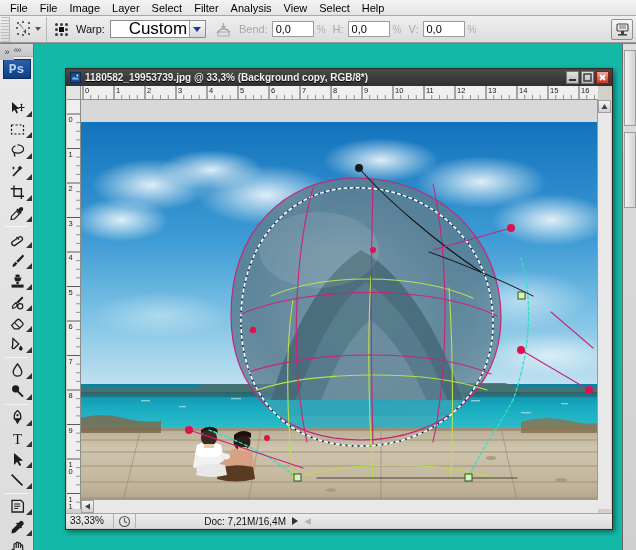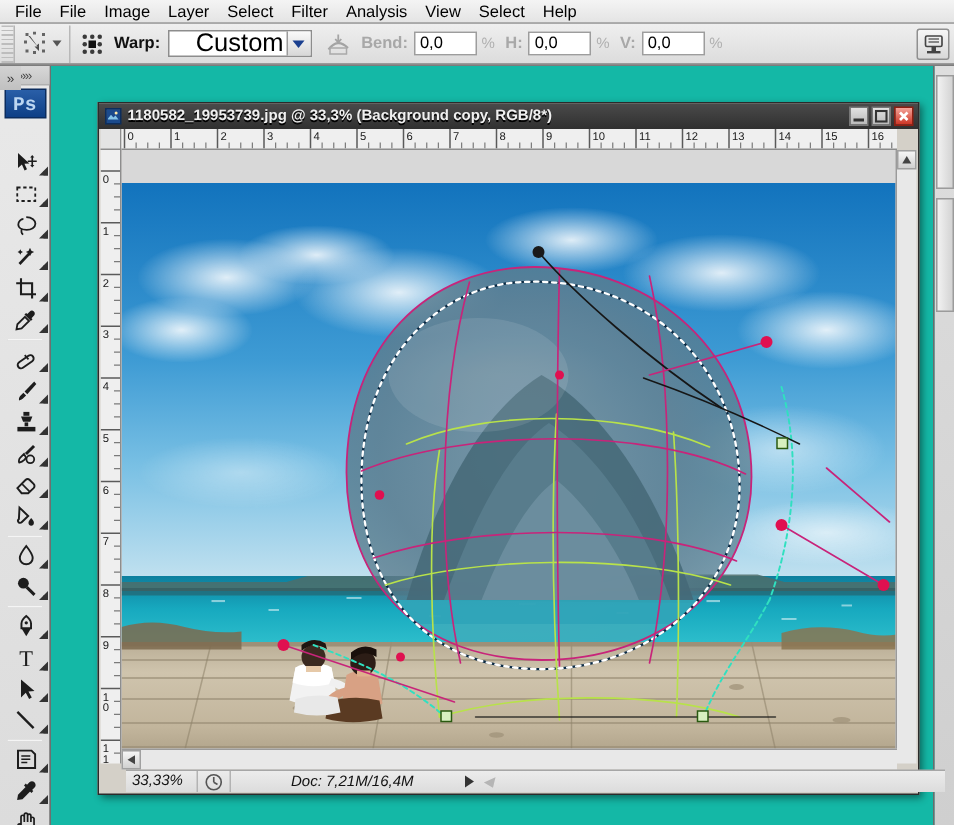--- a/index.html
+++ b/index.html
@@ -44,21 +44,21 @@
   .xform-icon svg{ display:block; }
   .tiny-caret{
     width:0;height:0;border-left:3px solid transparent;border-right:3px solid transparent;
     border-top:4px solid #555; margin-left:1px;
   }
   .refgrid{ margin-left:7px; width:15px; height:15px; display:grid;
     grid-template-columns:repeat(3,5px); grid-template-rows:repeat(3,5px);}
   .refgrid i{ width:3px;height:3px;background:#3a3a3a;border-radius:50%;
     margin:1px; display:block;}
   .refgrid i.c{ width:5px;height:5px;background:#111;border-radius:0;margin:0;}
-  .ob-label{ margin-left:7px; font-size:11px; color:#111;font-weight:bold; }
+  .ob-label{ margin-left:7px; font-size:11px; color:#111; }
   .ob-label.dim{ color:#a8a8a8; }
   .combo{
     margin-left:5px; width:96px; height:18px; background:#fff;
     border:1px solid #8d8d8d; display:flex; align-items:center; justify-content:center;
     position:relative; font-size:17px; color:#000;
   }
   .combo .arrowbox{
     position:absolute; right:0; top:0; width:16px; height:16px;
     background:linear-gradient(#fafafa,#d7d7d7); border-left:1px solid #9b9b9b;
     display:flex; align-items:center; justify-content:center;
@@ -173,28 +173,28 @@
     background:#e8e8e8; border-left:1px solid #9a9a9a;
   }
   .scroll-h{
     position:absolute; left:15px; bottom:16px; width:517px; height:14px;
     background:#e8e8e8; border-top:1px solid #9a9a9a;
   }
   .sb-arrow{ width:13px;height:13px;background:linear-gradient(#f6f6f6,#d0d0d0);
     border:1px solid #a0a0a0; display:flex;align-items:center;justify-content:center;}
 
   .doc-status{
-    position:absolute; left:18px; bottom:1px; width:546px; height:15px;
+    position:absolute; left:0; bottom:1px; width:546px; height:15px;
     background:linear-gradient(#ececec,#dcdcdc); border-top:1px solid #a6a6a6;
-    display:flex; align-items:center; font-size:10px; color:#111;font-style:italic;
+    display:flex; align-items:center; font-size:10px; color:#111;
   }
   .ds-zoom{ width:48px; padding-left:4px; border-right:1px solid #b3b3b3; line-height:14px;}
   .ds-clock{ width:22px; display:flex;align-items:center;justify-content:center;
              border-right:1px solid #b3b3b3; height:100%;}
-  .ds-doc{ flex:0 0 150px; text-align:left; padding-left:40px; }
+  .ds-doc{ flex:0 0 150px; text-align:right; padding-left:40px; }
   .ds-tri{ width:0;height:0;border-top:4px solid transparent;border-bottom:4px solid transparent;
            border-left:6px solid #333; margin-left:6px;}
   .ds-grip{ margin-left:6px; color:#b5b5b5; font-size:9px;}
 
   
   .flyout{
     position:absolute; left:0; top:44px; width:14px; height:16px;
     background:linear-gradient(#d2d2d2,#c0c0c0);
     display:flex; align-items:center; justify-content:center;
     color:#3a3a3a; font-size:9px;

